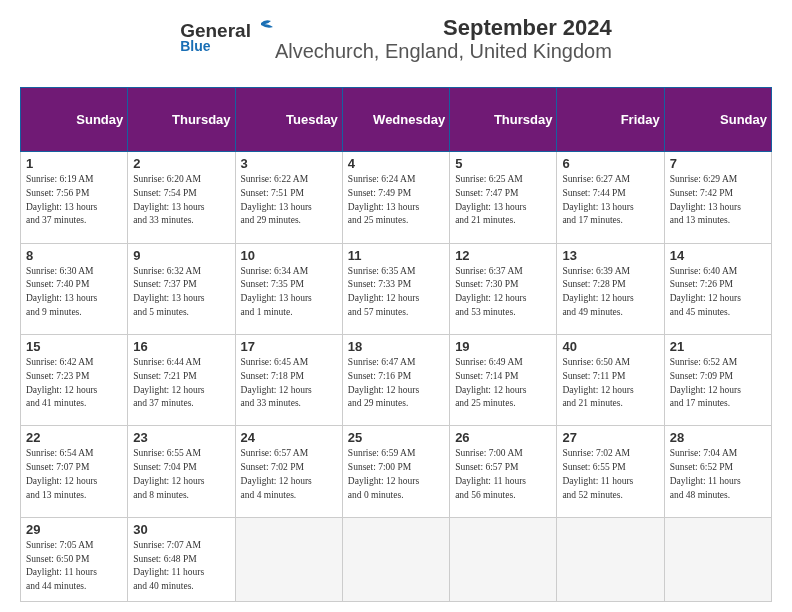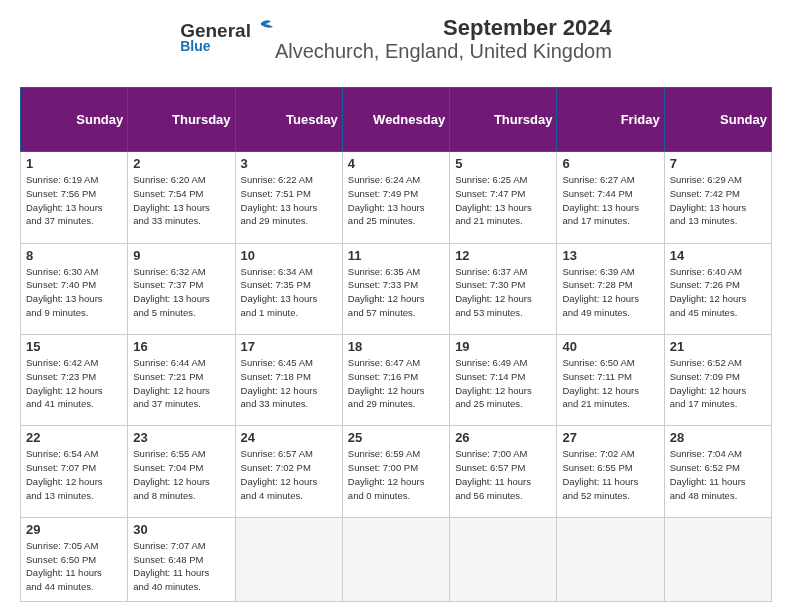--- a/index.html
+++ b/index.html
@@ -74,20 +74,21 @@
       height: 72px;
     }
     .day-num {
       font-size: 13px;
       font-weight: bold;
       display: block;
       margin-bottom: 2px;
     }
     .day-info {
       line-height: 1.45;
+      font-family: Liberation Serif, serif;
     }
   </style>
 </head>
 <body>
 
 <div class="page">
   <div class="header">
     <div class="logo">
       <div style="display:flex;align-items:center;">
         <span style="font-size:19px;font-weight:bold;color:#333;">General</span>

